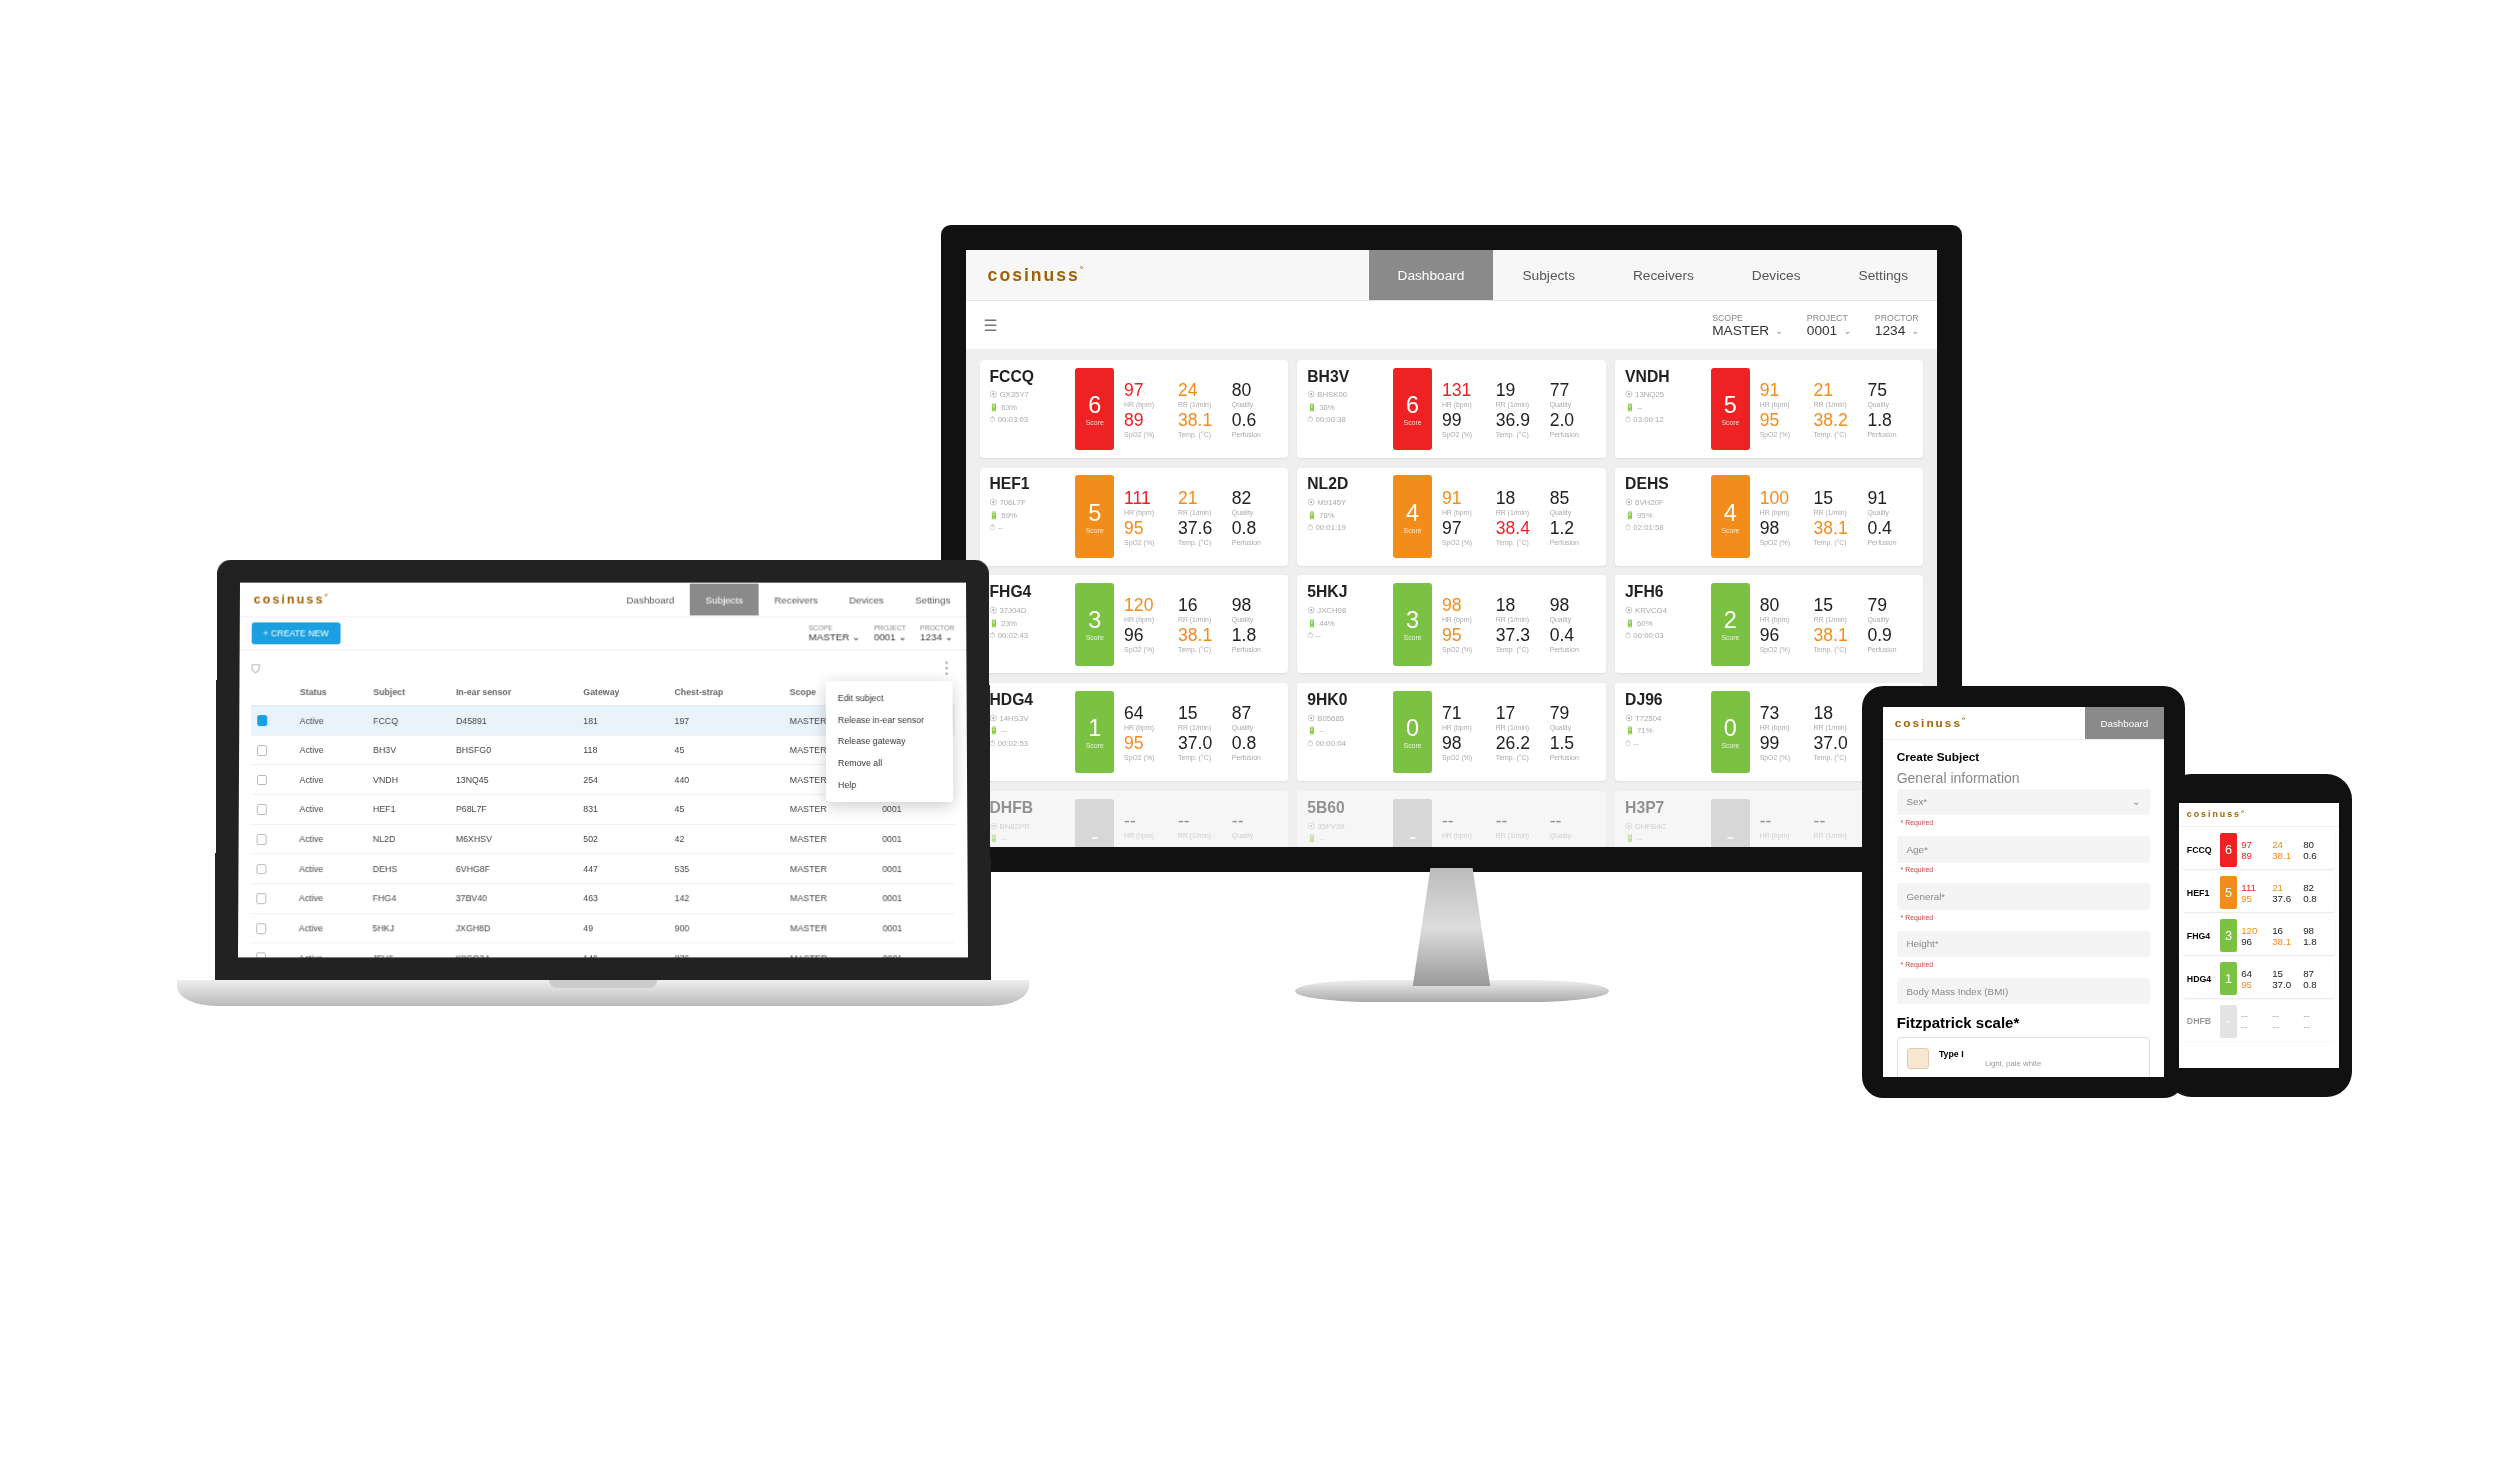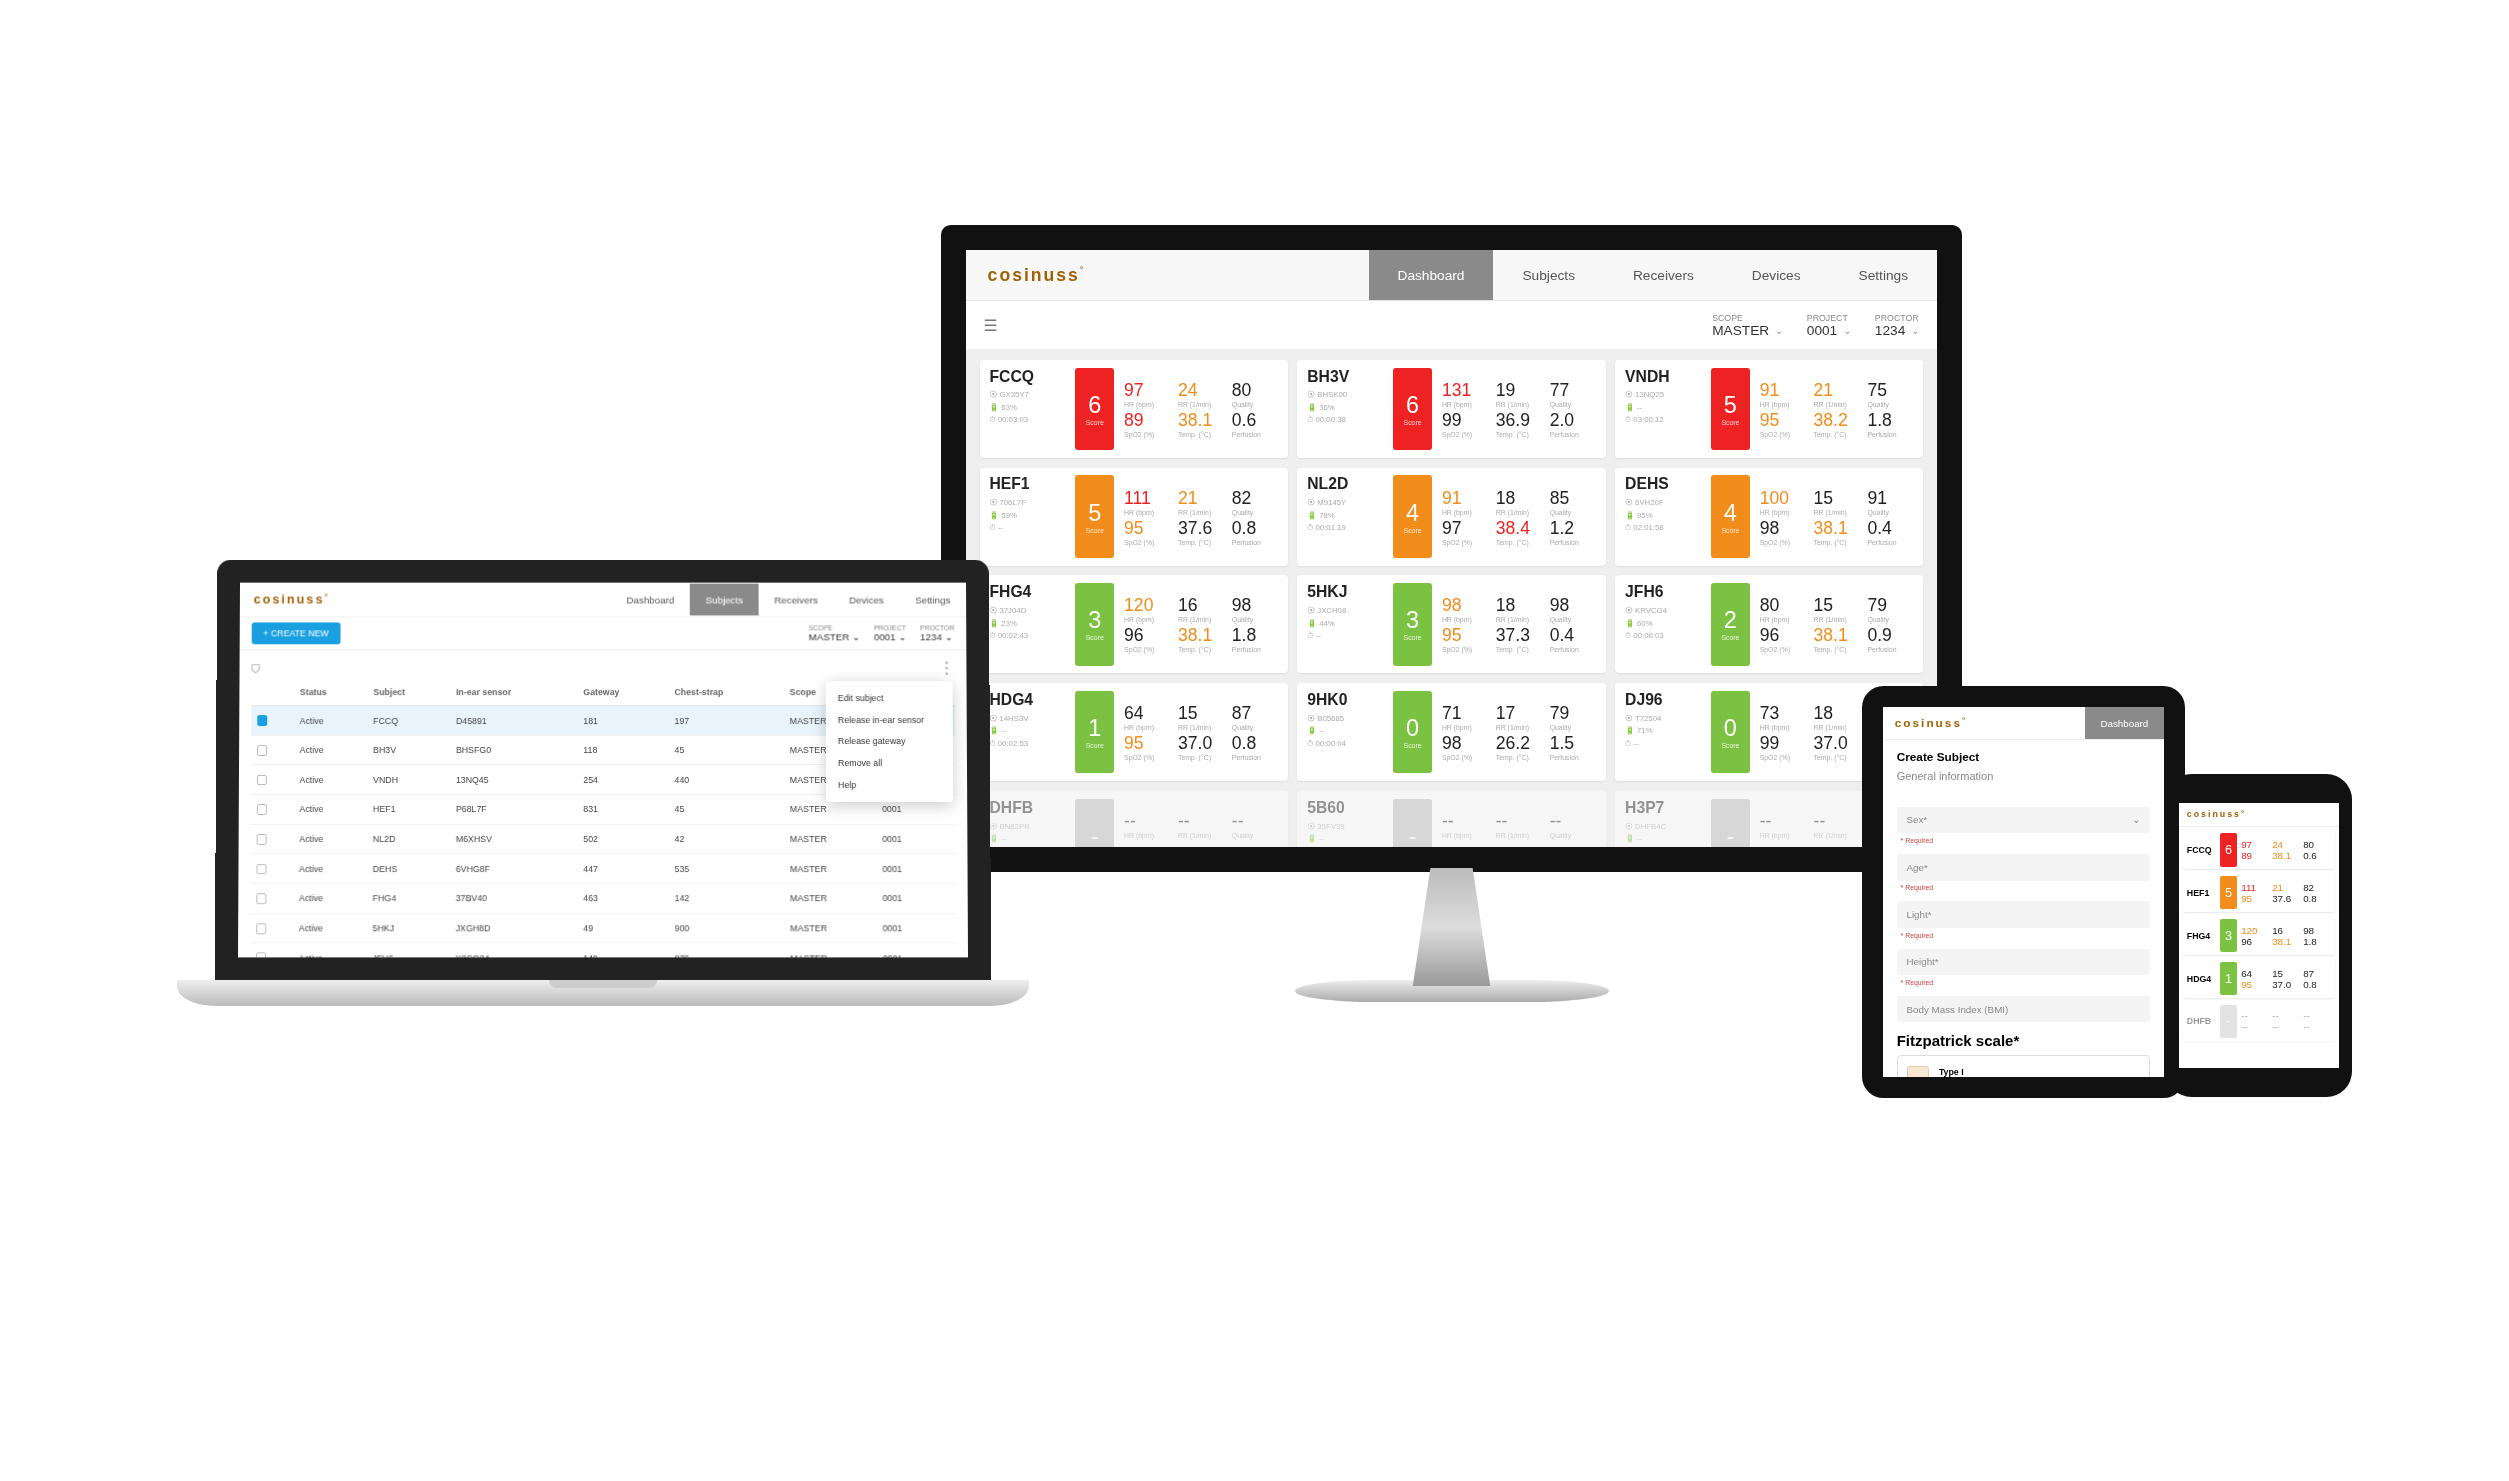--- a/index.html
+++ b/index.html
@@ -77,21 +77,21 @@
 .ctx div { font-size: 8.8px; padding: 5.9px 11.8px; color: #333; }
 
 
 .tablet { position: absolute; left: 1862px; top: 686px; width: 323px; }
 .tablet-screen { background: #fff; border: 21.6px solid #111; border-radius: 21.6px; height: 412px; overflow: hidden; }
 .t-head { height: 33px; display: flex; align-items: center; border-bottom: 1px solid #eee; }
 .t-head .brand { font-size: 11.8px; padding: 0 11.8px; }
 .t-tab { margin-left: auto; background: #8a8a8a; color: #fff; font-size: 9.8px; padding: 10.8px 15.7px; }
 .t-body { padding: 9.8px 13.7px; }
 .t-title { font-size: 11.8px; font-weight: 600; margin-bottom: 5.9px; }
-.t-sub { font-size: 11px; color: #888; margin-bottom: 25px; }
+.t-sub { font-size: 14px; color: #888; margin-bottom: 3px; }
 .fld { background: #f4f4f4; border-radius: 2.9px; padding: 7.8px 9.8px; margin-bottom: 3.9px; font-size: 9.8px; color: #888; display: flex; justify-content: space-between; align-items: center; }
 .req { font-size: 6.9px; color: #c44; margin: 0 0 9.8px 3.9px; }
 .fitz { font-size: 15px; font-weight: 700; margin: 9.8px 0 5.9px; }
 .fitz-box { border: 1px solid #ddd; border-radius: 3.9px; padding: 9.8px; display: flex; align-items: center; gap: 9.8px; }
 .swatch { width: 21.6px; height: 21.6px; background: #f7e6d0; border-radius: 2.9px; border: 1px solid #e0cdb0; }
 .fitz-txt .a { font-size: 8.8px; font-weight: 600; }
 .fitz-txt .b { font-size: 7.8px; color: #999; padding-left: 46px; }
 
 
 .phone { position: absolute; left: 2166px; top: 774px; width: 186px; }
@@ -866,21 +866,21 @@
           <div class="fld">
             <span>Sex*</span>
             <span>⌄</span>
           </div>
           <div class="req">* Required</div>
           <div class="fld">
             <span>Age*</span>
           </div>
           <div class="req">* Required</div>
           <div class="fld">
-            <span>Light*</span>
+            <span>General*</span>
           </div>
           <div class="req">* Required</div>
           <div class="fld">
             <span>Height*</span>
           </div>
           <div class="req">* Required</div>
           <div class="fld">
             <span>Body Mass Index (BMI)</span>
           </div>
         </div>

